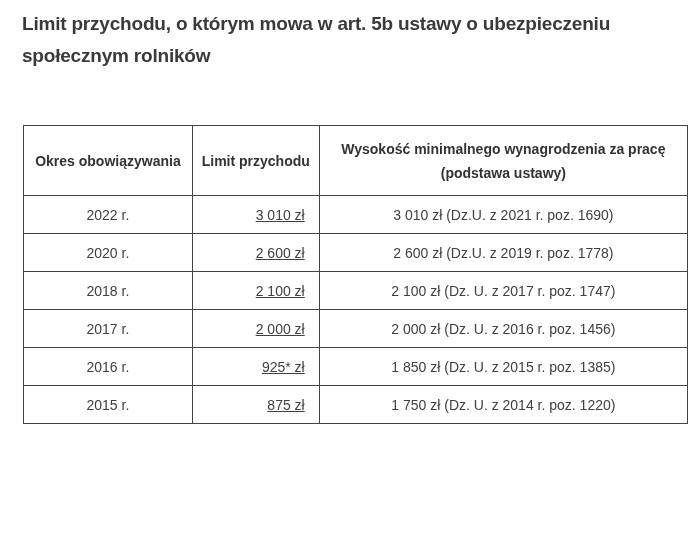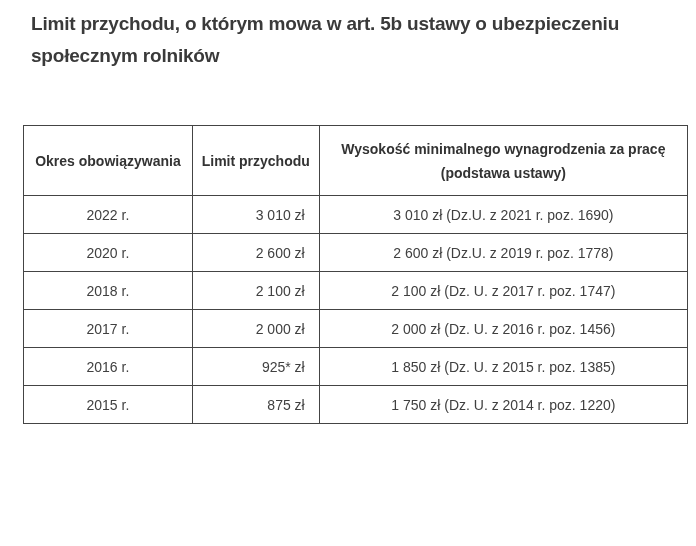--- a/index.html
+++ b/index.html
@@ -1,27 +1,27 @@
 <!DOCTYPE html>
 <html><head>
 <meta charset="utf-8">
 <style>
   html, body { margin:0; padding:0; background:#ffffff; }
   body { width:696px; height:546px; position:relative; overflow:hidden;
          font-family:"Liberation Sans","DejaVu Sans",sans-serif; color:#333333; }
   .title { position:absolute; left:22px; top:8px; width:660px;
            font-size:19px; font-weight:bold; line-height:32px; color:#3a3a3a;
-           letter-spacing:-0.2px;margin-left:9px; }
+           letter-spacing:-0.2px; }
   table { position:absolute; left:23px; top:125px; width:665px;
           border-collapse:collapse; font-size:14px;padding-left:32px; }
   th, td { border:1.5px solid #444444; text-align:center; vertical-align:middle; }
   th { font-weight:bold; height:69px; line-height:24px; color:#333; padding:0 8px; }
   td { height:35px; color:#404040; }
   col.c1 { width:169px; } col.c2 { width:127px; } col.c3 { width:369px; }
-  td.num { text-align:right; padding-right:14px; }
+  td.num { text-align:right; padding-right:14px;text-decoration:underline; }
 </style>
 </head>
 <body>
 
 <div class="title">Limit przychodu, o którym mowa w art. 5b ustawy o ubezpieczeniu społecznym rolników</div>
 
 <table>
   <colgroup>
       <col class="c1">
       <col class="c2">

